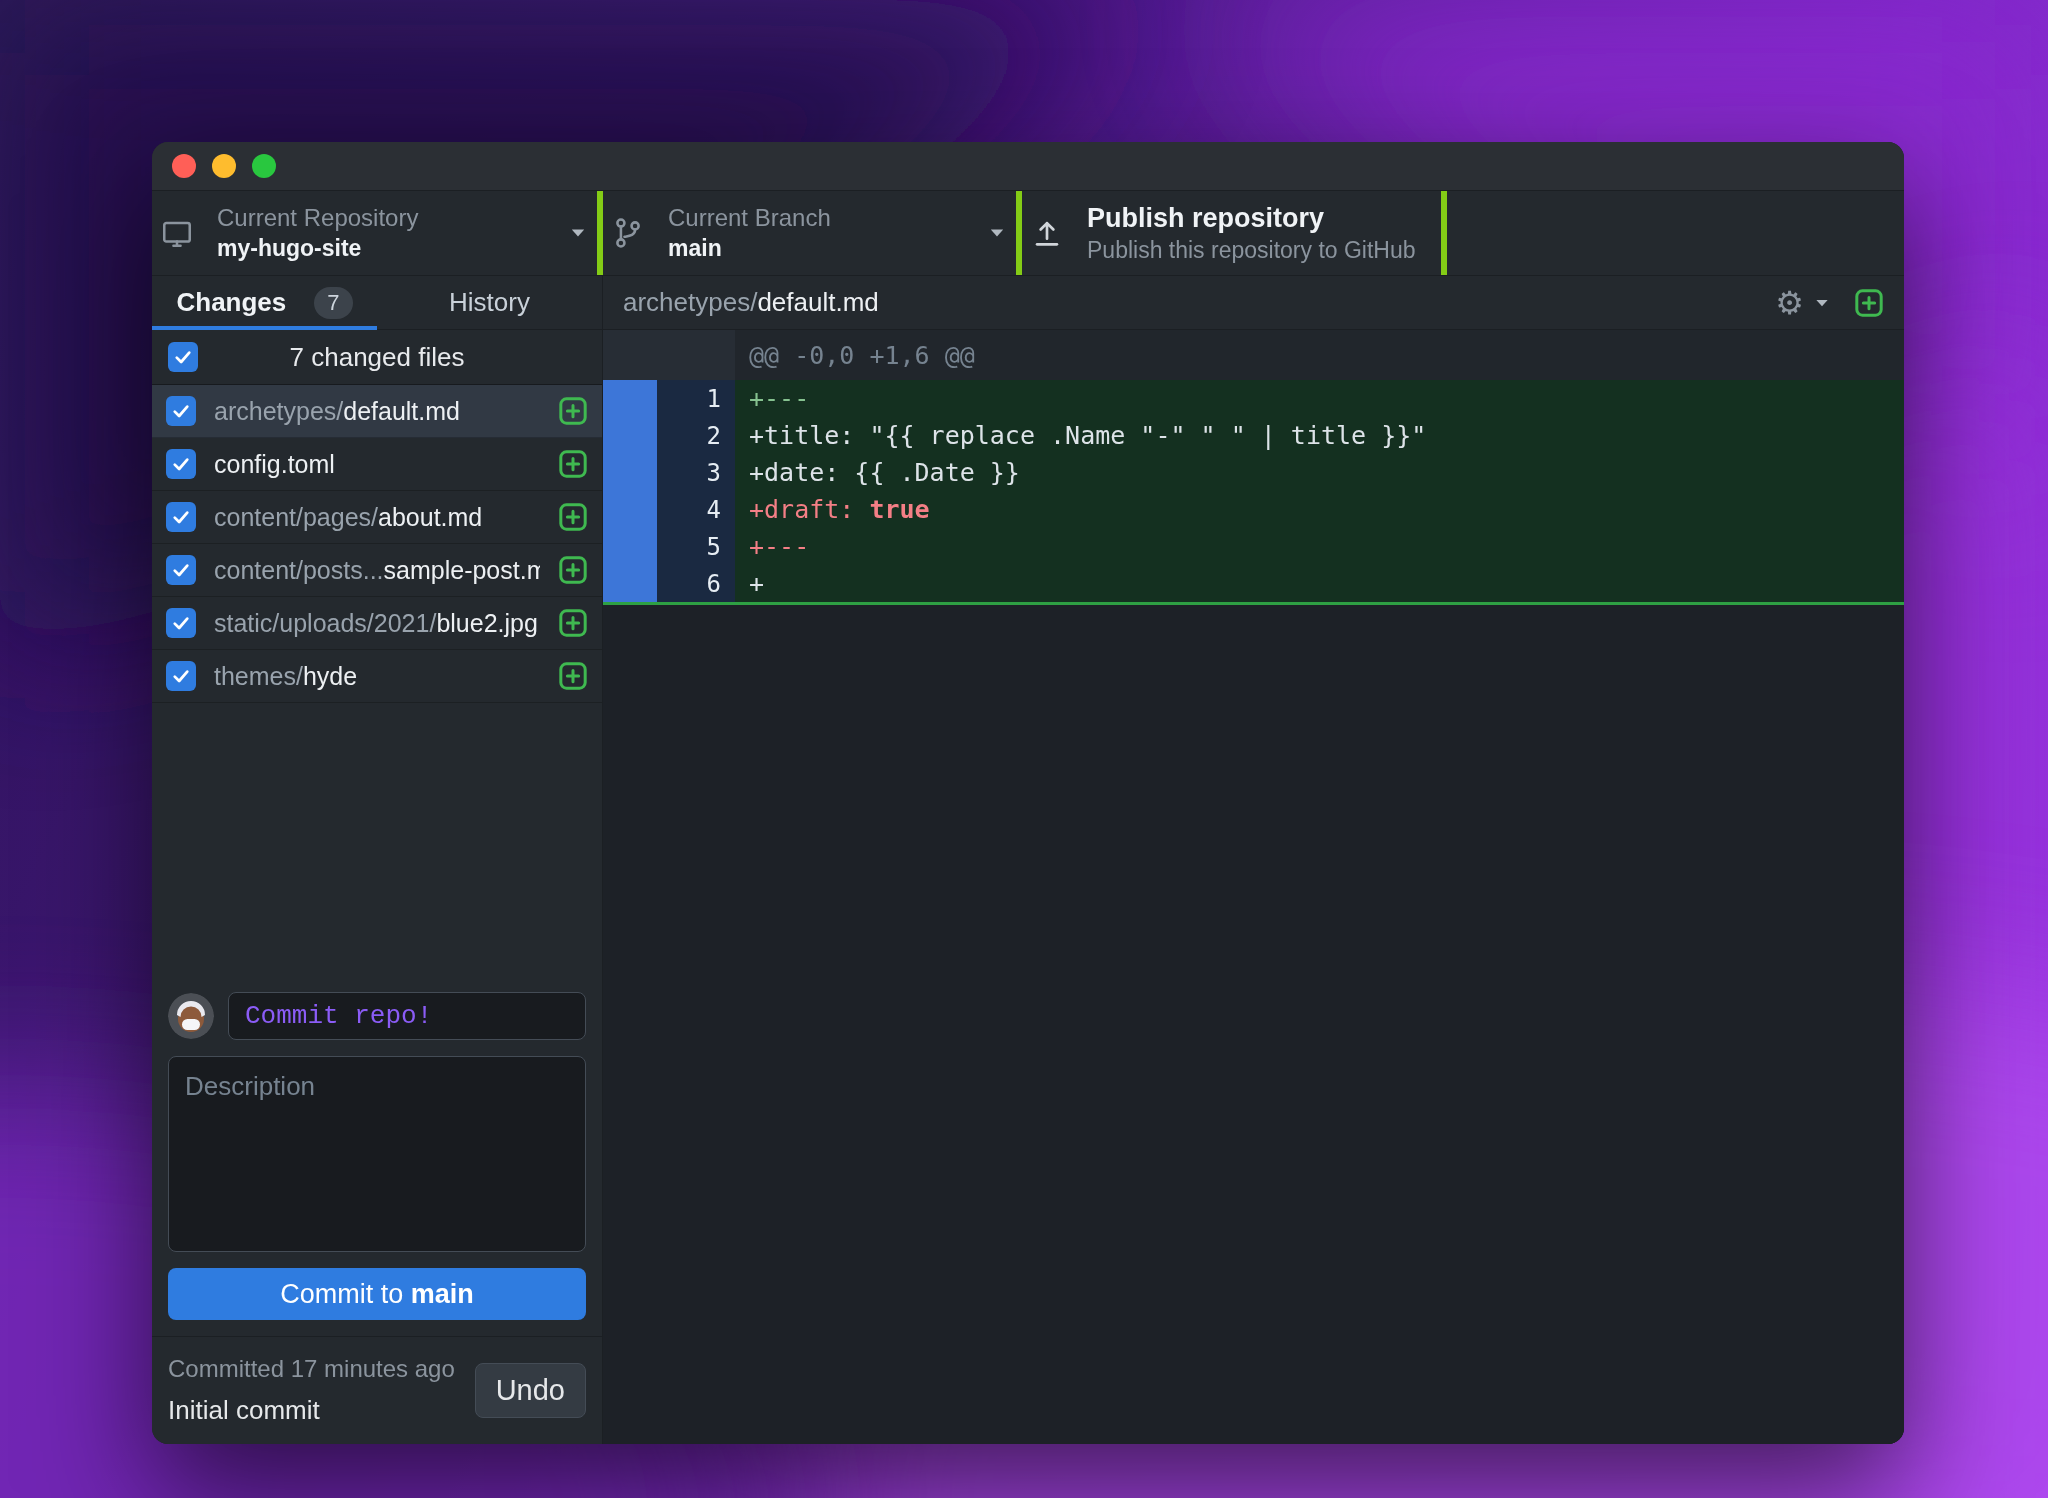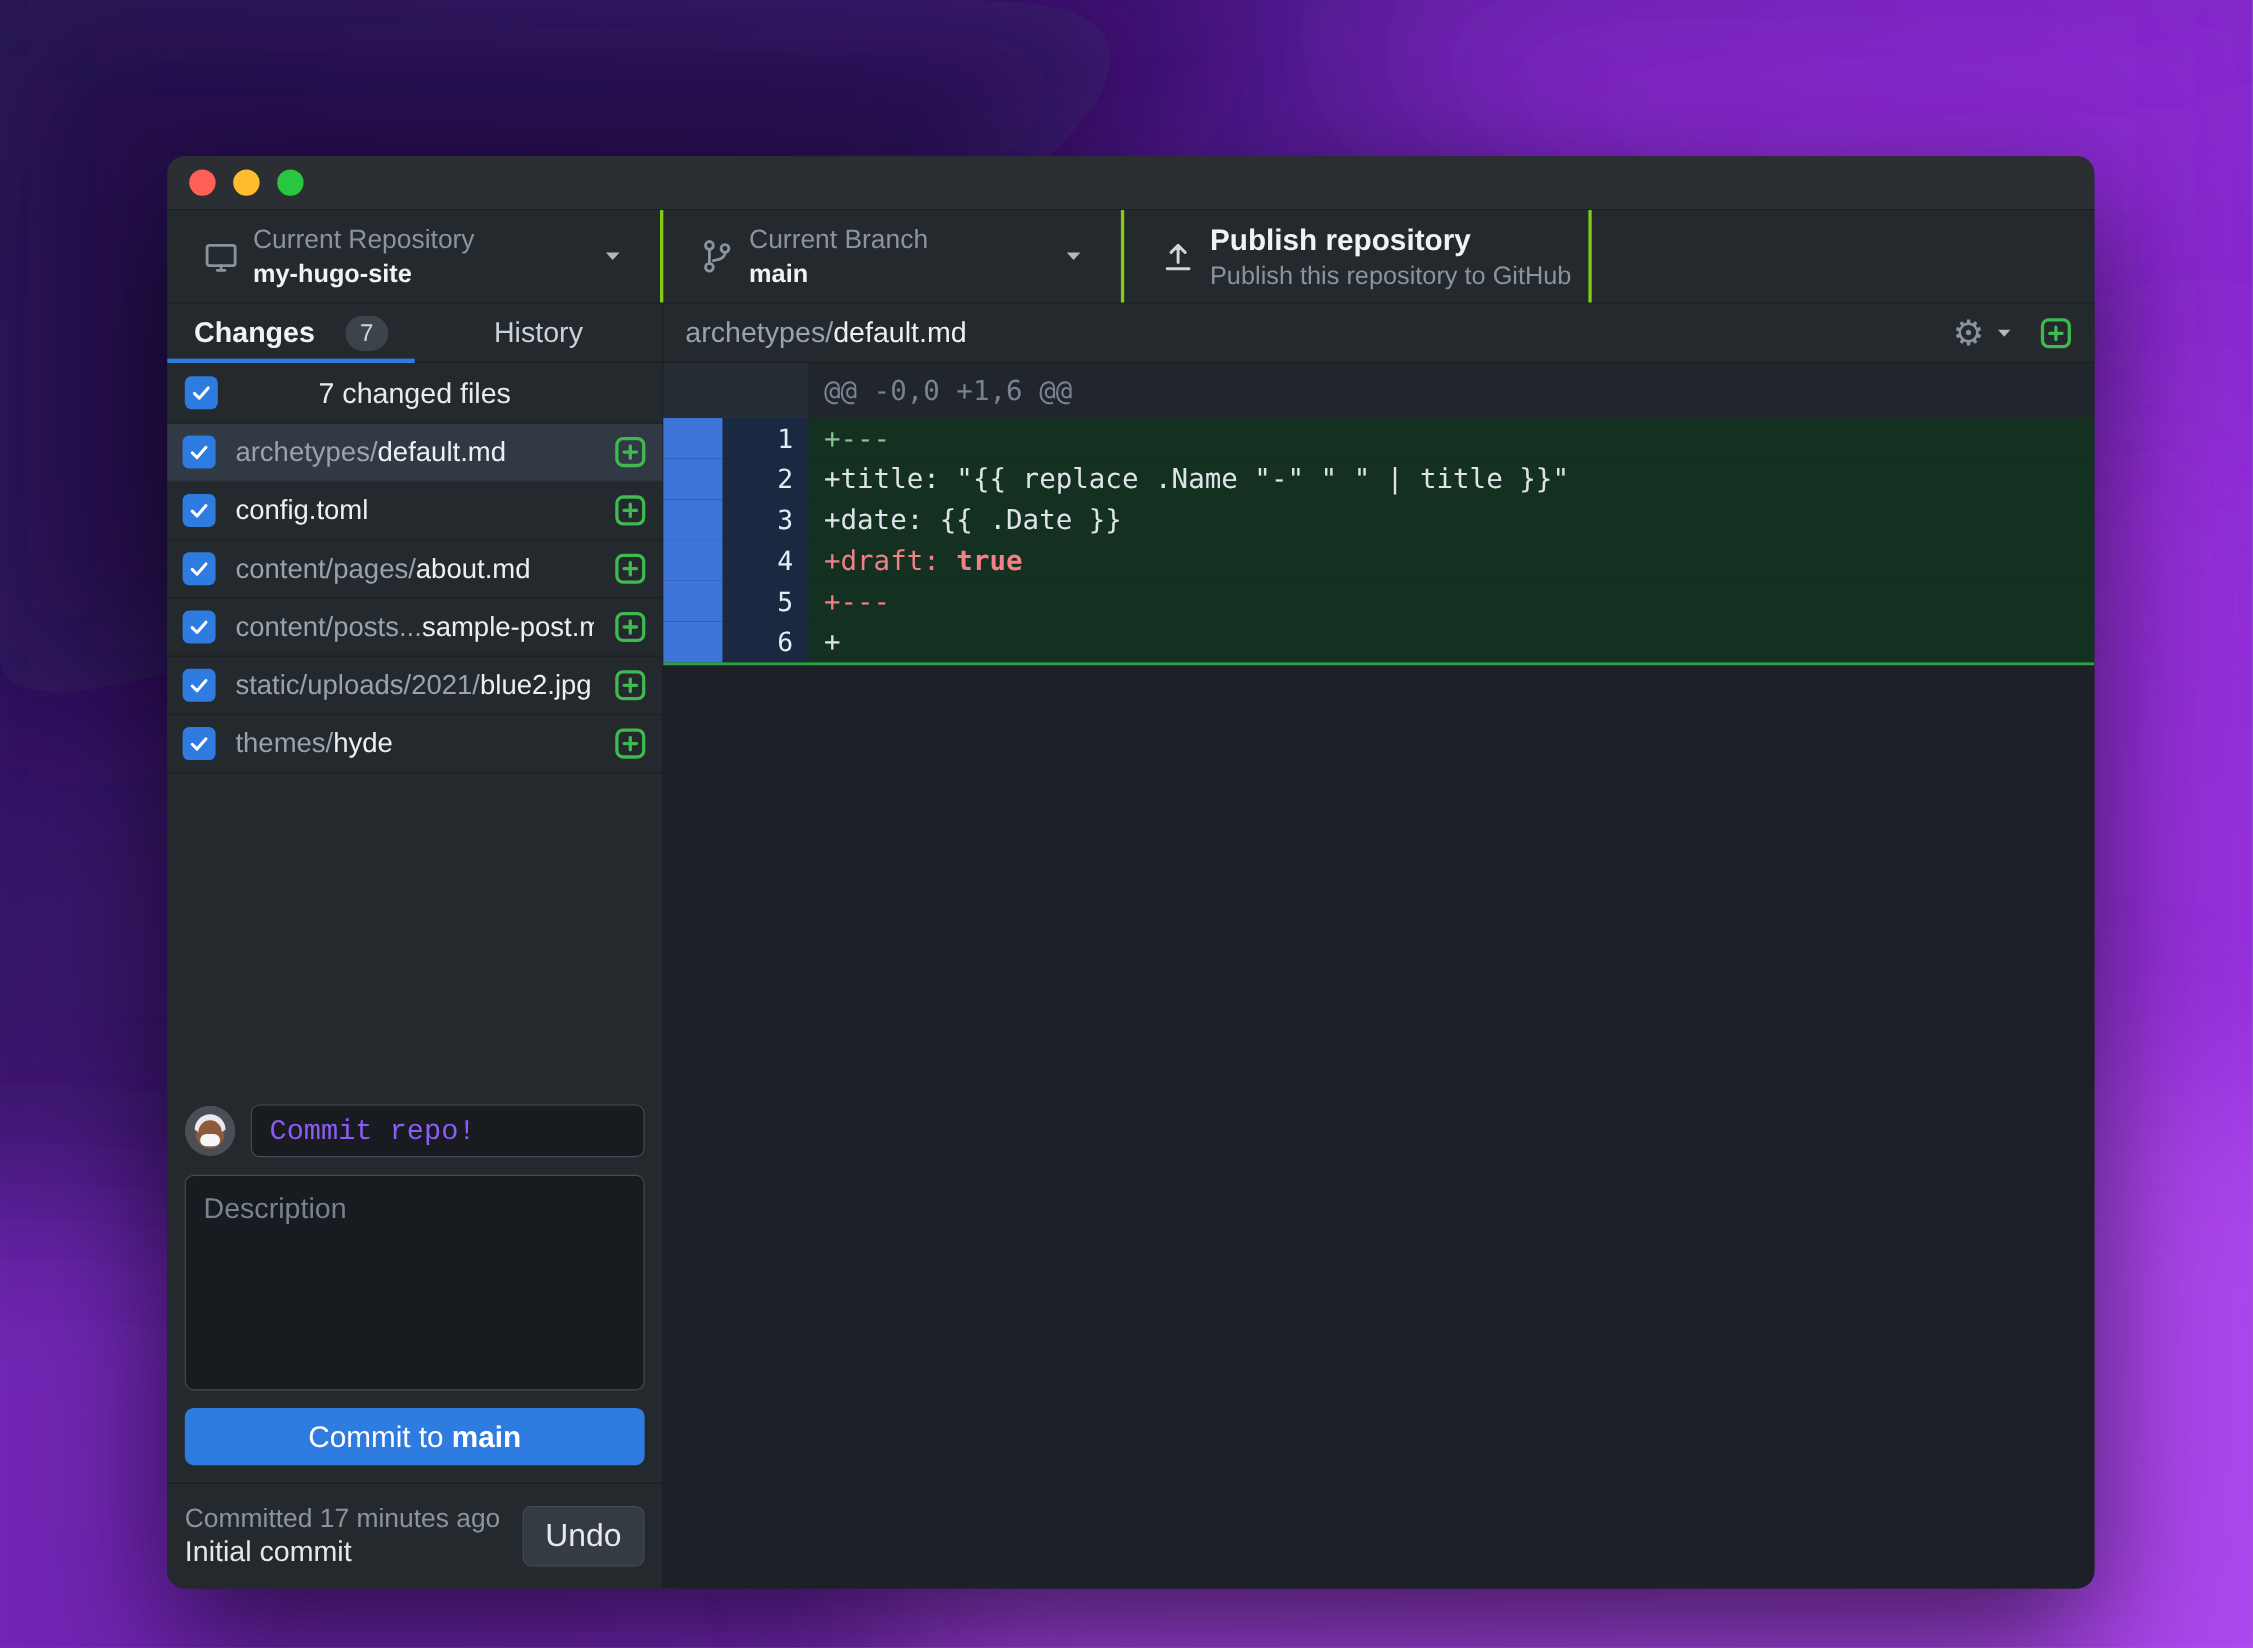--- a/index.html
+++ b/index.html
@@ -15,21 +15,21 @@
     border-radius:16px; overflow:hidden; background:#24292e;
     box-shadow:0 50px 120px rgba(0,0,0,.6);
     display:flex; flex-direction:column;
   }
   
   .titlebar { height:48px; background:#2b2f34; display:flex; align-items:center; padding-left:20px; gap:16px; flex:none; }
   .light { width:24px; height:24px; border-radius:50%; display:inline-block; }
   .light.red{ background:#ff5f57; } .light.yellow{ background:#febc2e; } .light.green{ background:#29c73f; }
   
   .toolbar { height:86px; background:#24292e; border-top:1px solid #1b1f23; border-bottom:1px solid #1b1f23; display:flex; flex:none; }
-  .tb-section { display:flex; align-items:center; border-right:3px solid #84cc16; padding:0 32px; gap:12px; overflow:hidden; }
+  .tb-section { display:flex; align-items:center; border-right:6px solid #84cc16; padding:0 8px; gap:23px; overflow:hidden; }
   .tb-repo { width:451px; flex:none; }
   .tb-branch { width:419px; flex:none; }
   .tb-publish { width:425px; flex:none; }
   .tb-fill { flex:1; }
   .tb-text { flex:1; min-width:0; }
   .tb-label { font-size:24px; color:#8b949e; line-height:1.3; white-space:nowrap; }
   .tb-value { font-size:23px; font-weight:700; color:#f0f3f6; line-height:1.3; white-space:nowrap; }
   .tb-sub   { font-size:23px; color:#8b949e; line-height:1.3; white-space:nowrap; }
   .tb-title { font-size:27px; font-weight:700; color:#f0f3f6; line-height:1.3; white-space:nowrap; }
   .icon-wrap { flex:none; display:flex; align-items:center; }
@@ -61,21 +61,21 @@
   .avatar { width:46px; height:46px; border-radius:50%; overflow:hidden; flex:none; }
   .summary-input { flex:1; height:48px; background:#181b1f; border:1px solid #444c56; border-radius:8px; color:#8b5cf6; font-size:26px; padding:0 16px; font-family:Liberation Mono, monospace; outline:none; min-width:0; }
   .desc-input { height:196px; background:#181b1f; border:1px solid #444c56; border-radius:8px; color:#edf0f3; font-size:26px; padding:14px 16px; resize:none; font-family:inherit; outline:none; }
   .desc-input::placeholder, .summary-input::placeholder { color:#768390; }
   .commit-btn { height:52px; background:#2f7ce0; border:none; border-radius:8px; color:#fff; font-size:27px; font-family:inherit; cursor:default; }
   .commit-btn b { font-weight:700; }
   
   .committed-bar { flex:none; border-top:1px solid #1b1f23; padding:18px 16px; display:flex; align-items:center; gap:12px; }
   .committed-text { flex:1; min-width:0; }
   .c-ago { font-size:24px; color:#8b949e; }
-  .c-msg { font-size:26px; color:#e6e8ea; margin-top:0; }
+  .c-msg { font-size:26px; color:#e6e8ea; margin-top:12px; }
   .undo-btn { background:#343b43; border:1px solid #444c56; border-radius:8px; color:#e6e8ea; font-size:29px; padding:10px 20px; font-family:inherit; flex:none; cursor:default; }
   
   .main { flex:1; display:flex; flex-direction:column; background:#1d2127; min-width:0; }
   .diff-header { height:54px; flex:none; border-bottom:1px solid #1b1f23; background:#24292e; display:flex; align-items:center; padding:0 20px; gap:22px; font-size:26px; }
   .diff-file { flex:1; white-space:nowrap; overflow:hidden; }
   .diff-file .dim { color:#99a3ad; }
   .diff-file .bright { color:#edf0f3; }
   .gear-group { display:flex; align-items:center; gap:8px; color:#8b949e; }
   .gear-glyph { font-size:32px; line-height:1; }
   .diff-body { flex:1; display:flex; flex-direction:column; font-family:"DejaVu Sans Mono", monospace; font-size:25px; min-height:0; }

